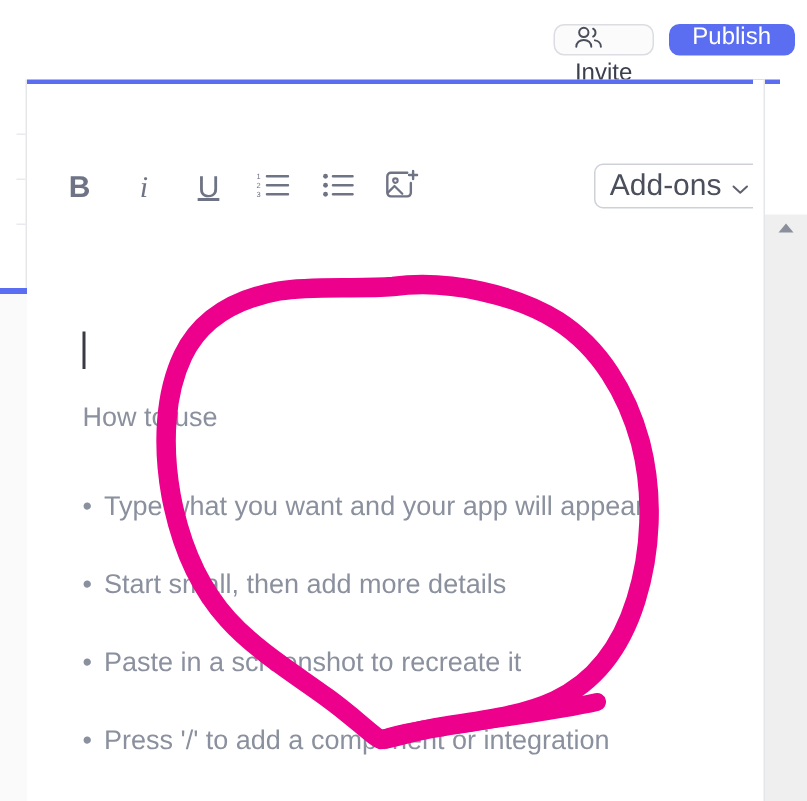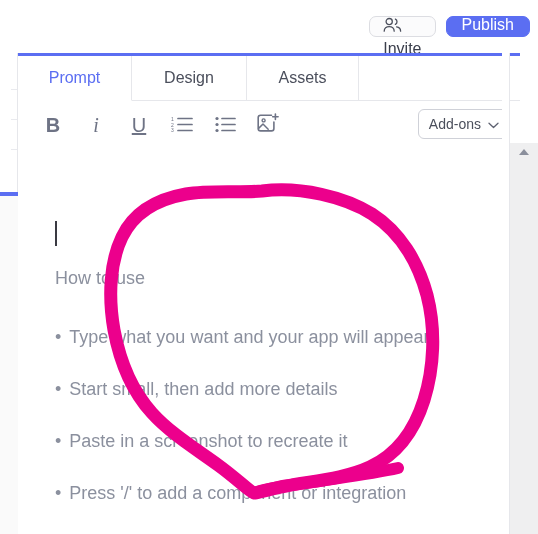--- a/index.html
+++ b/index.html
@@ -166,21 +166,21 @@
     top: 8px;
     display: inline-flex;
     align-items: center;
     gap: 7px;
     height: 30px;
     padding: 0 10px;
     border: 1px solid #cfd1d8;
     border-radius: 6px;
     background: #ffffff;
     color: #4b4f5c;
-    font-size: 14px;
+    font-size: 20px;
     box-sizing: border-box;
     cursor: pointer;
   }
 
   
   .editor {
     position: absolute;
     left: 0; top: 97px;
     width: 484px;
     height: 384px;
@@ -287,32 +287,20 @@
   <div class="rail-tick" style="top:66px"></div>
   <div class="rail-tick" style="top:96px"></div>
   <div class="rail-below"></div>
   <div class="rail-accent"></div>
 </div>
 
 <div class="panel">
 
   <div class="tab-topline"></div>
 
-  <div class="tabs">
-    <div class="tab tab-prompt">
-      <span>Prompt</span>
-    </div>
-    <div class="tab tab-design">
-      <span>Design</span>
-    </div>
-    <div class="tab tab-assets">
-      <span>Assets</span>
-    </div>
-    <div class="tabs-filler"></div>
-  </div>
 
   <div class="toolbar">
 
     <div class="tool tool-b">
       <span>B</span>
     </div>
 
     <div class="tool tool-i">
       <span>i</span>
     </div>

